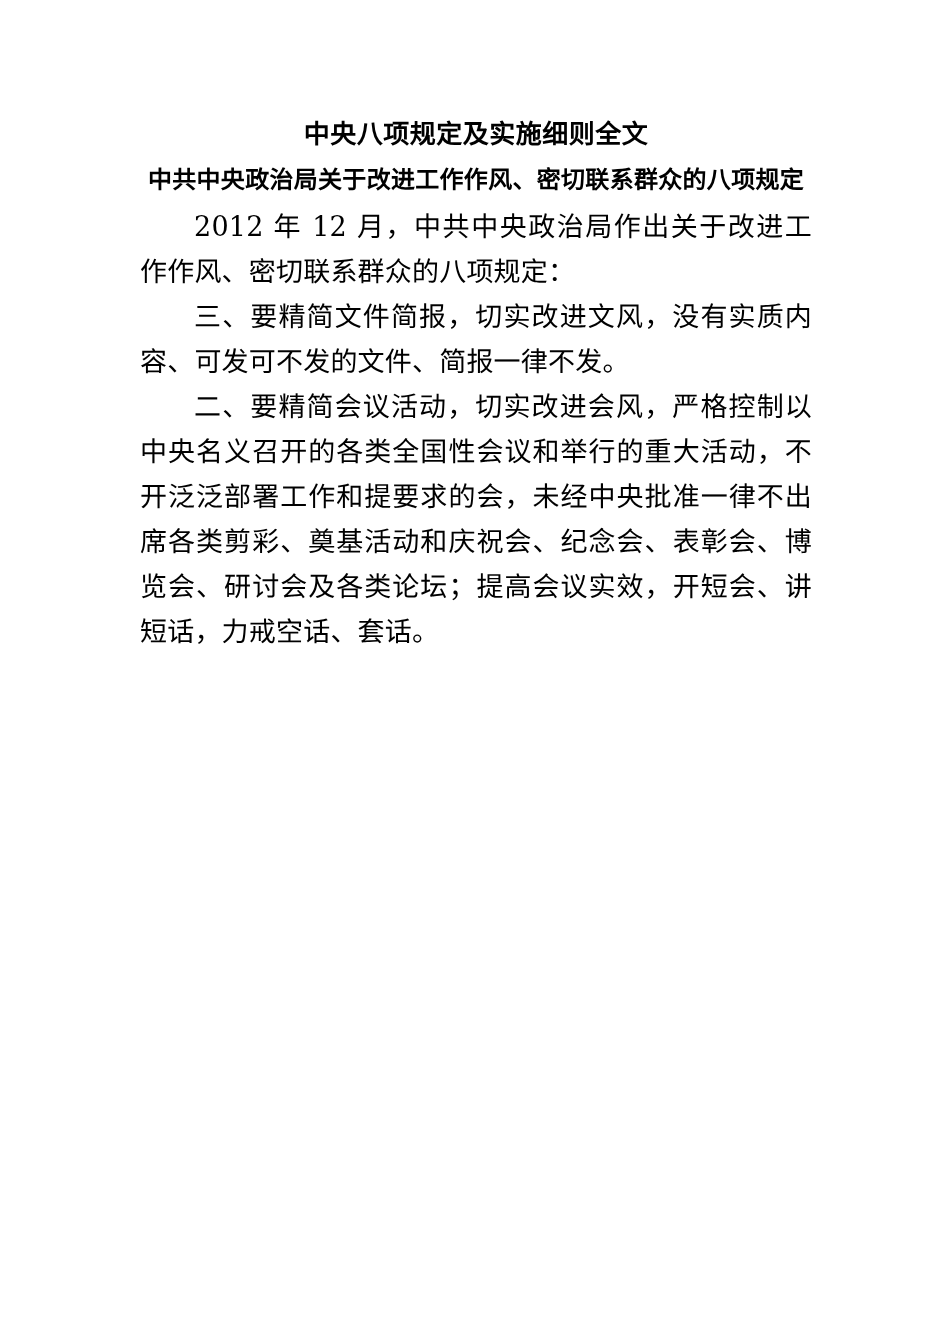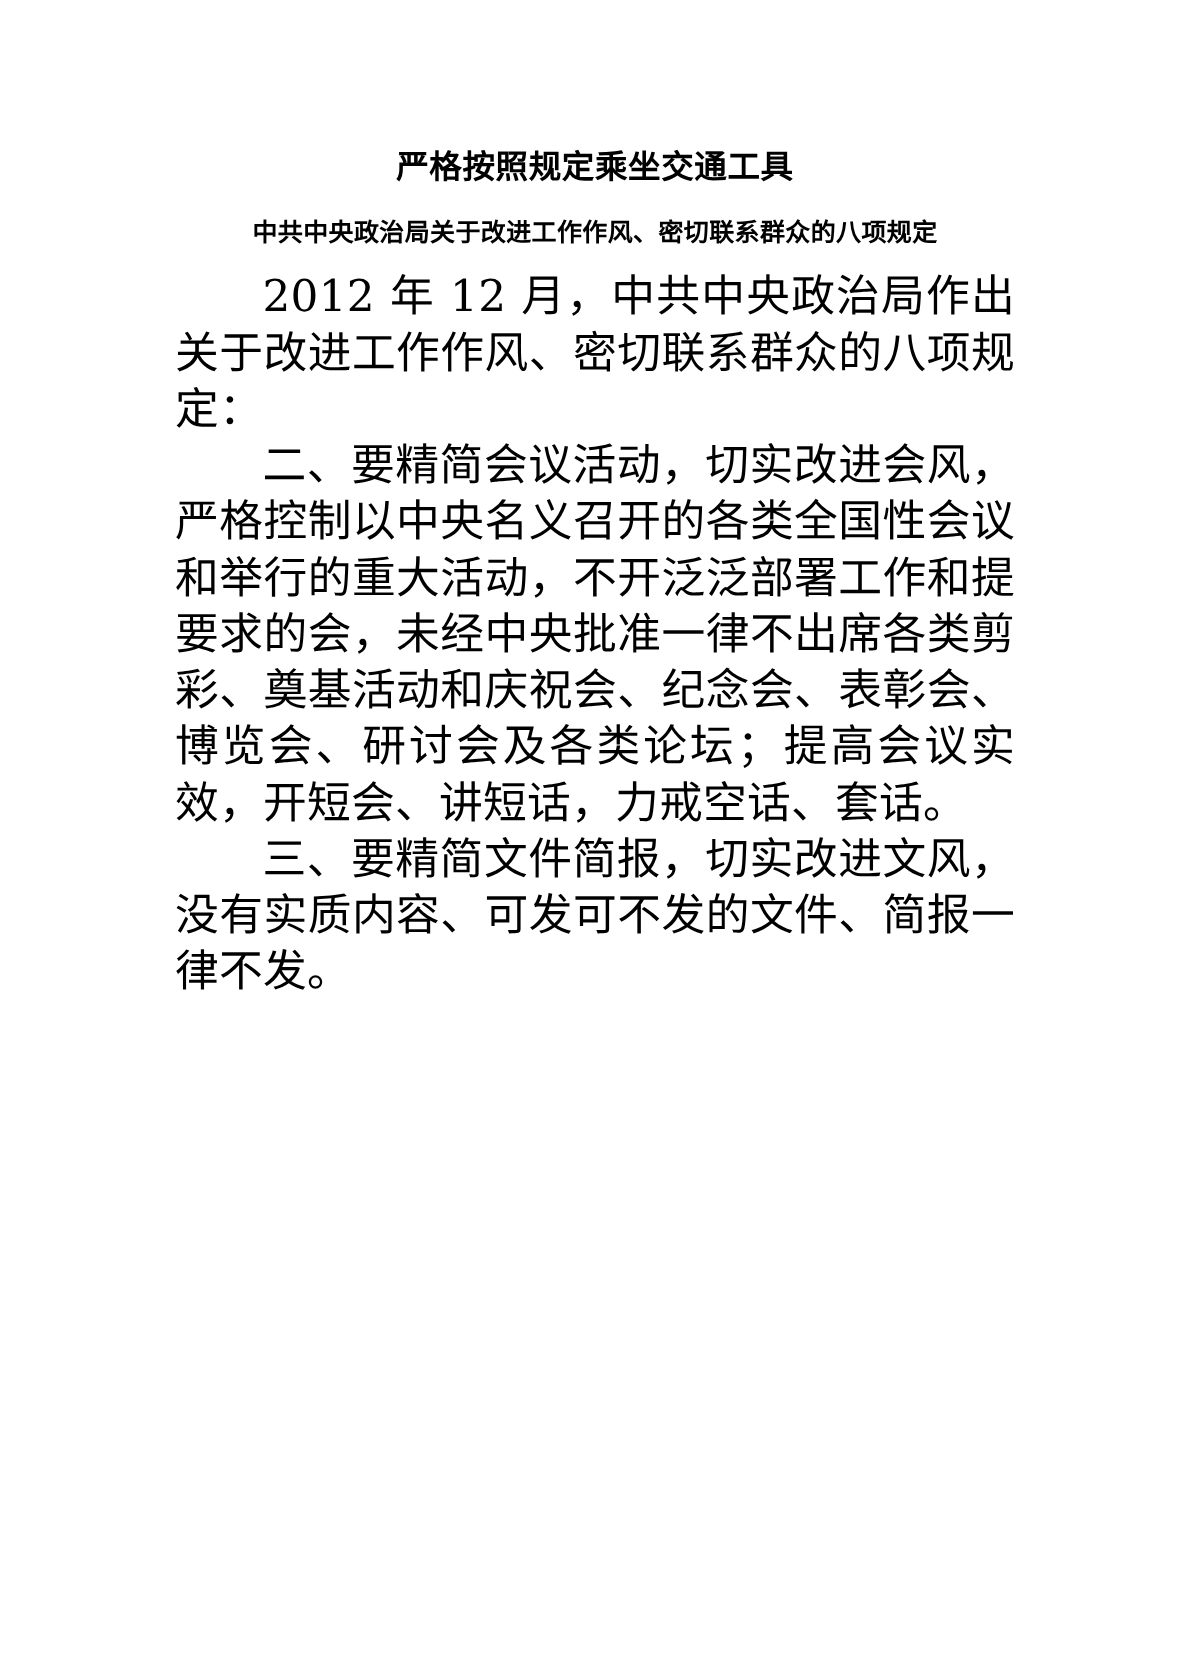--- a/index.html
+++ b/index.html
@@ -34,56 +34,56 @@
     font-size: 26px;
     font-weight: bold;
     text-align: center;
     line-height: 44px;
     letter-spacing: 0.5px;
     margin: 0;
     white-space: nowrap;
   }
 
   .doc-title-sub {
-    font-size: 20px;
+    font-size: 24px;
     font-weight: bold;
     text-align: right;
-    line-height: 60px;
+    line-height: 48px;
     letter-spacing: 0.3px;
     margin: 0;
     text-align-last: center;
   }
 
   .para {
-    font-size: 35px;
+    font-size: 27px;
     line-height: 45px;
     margin: 0;
     text-align: justify;
     text-justify: inter-ideograph;
     text-indent: 2em;
     letter-spacing: 0.2px;
     word-break: break-all;
   }
 
   .para.last-line-left {
     text-align-last: left;
   }
 </style>
 </head>
 <body>
 
 <div id="page">
   <div id="content">
 
-    <h1 class="doc-title-main">严格按照规定乘坐交通工具</h1>
+    <h1 class="doc-title-main">中央八项规定及实施细则全文</h1>
 
     <h2 class="doc-title-sub">中共中央政治局关于改进工作作风、密切联系群众的八项规定</h2>
 
     <p class="para last-line-left">2012 年 12 月，中共中央政治局作出关于改进工作作风、密切联系群众的八项规定：</p>
 
 
+    <p class="para last-line-left">三、要精简文件简报，切实改进文风，没有实质内容、可发可不发的文件、简报一律不发。</p>
+
     <p class="para last-line-left">二、要精简会议活动，切实改进会风，严格控制以中央名义召开的各类全国性会议和举行的重大活动，不开泛泛部署工作和提要求的会，未经中央批准一律不出席各类剪彩、奠基活动和庆祝会、纪念会、表彰会、博览会、研讨会及各类论坛；提高会议实效，开短会、讲短话，力戒空话、套话。</p>
-
-    <p class="para last-line-left">三、要精简文件简报，切实改进文风，没有实质内容、可发可不发的文件、简报一律不发。</p>
 
 
   </div>
 </div>
 
 </body></html>

